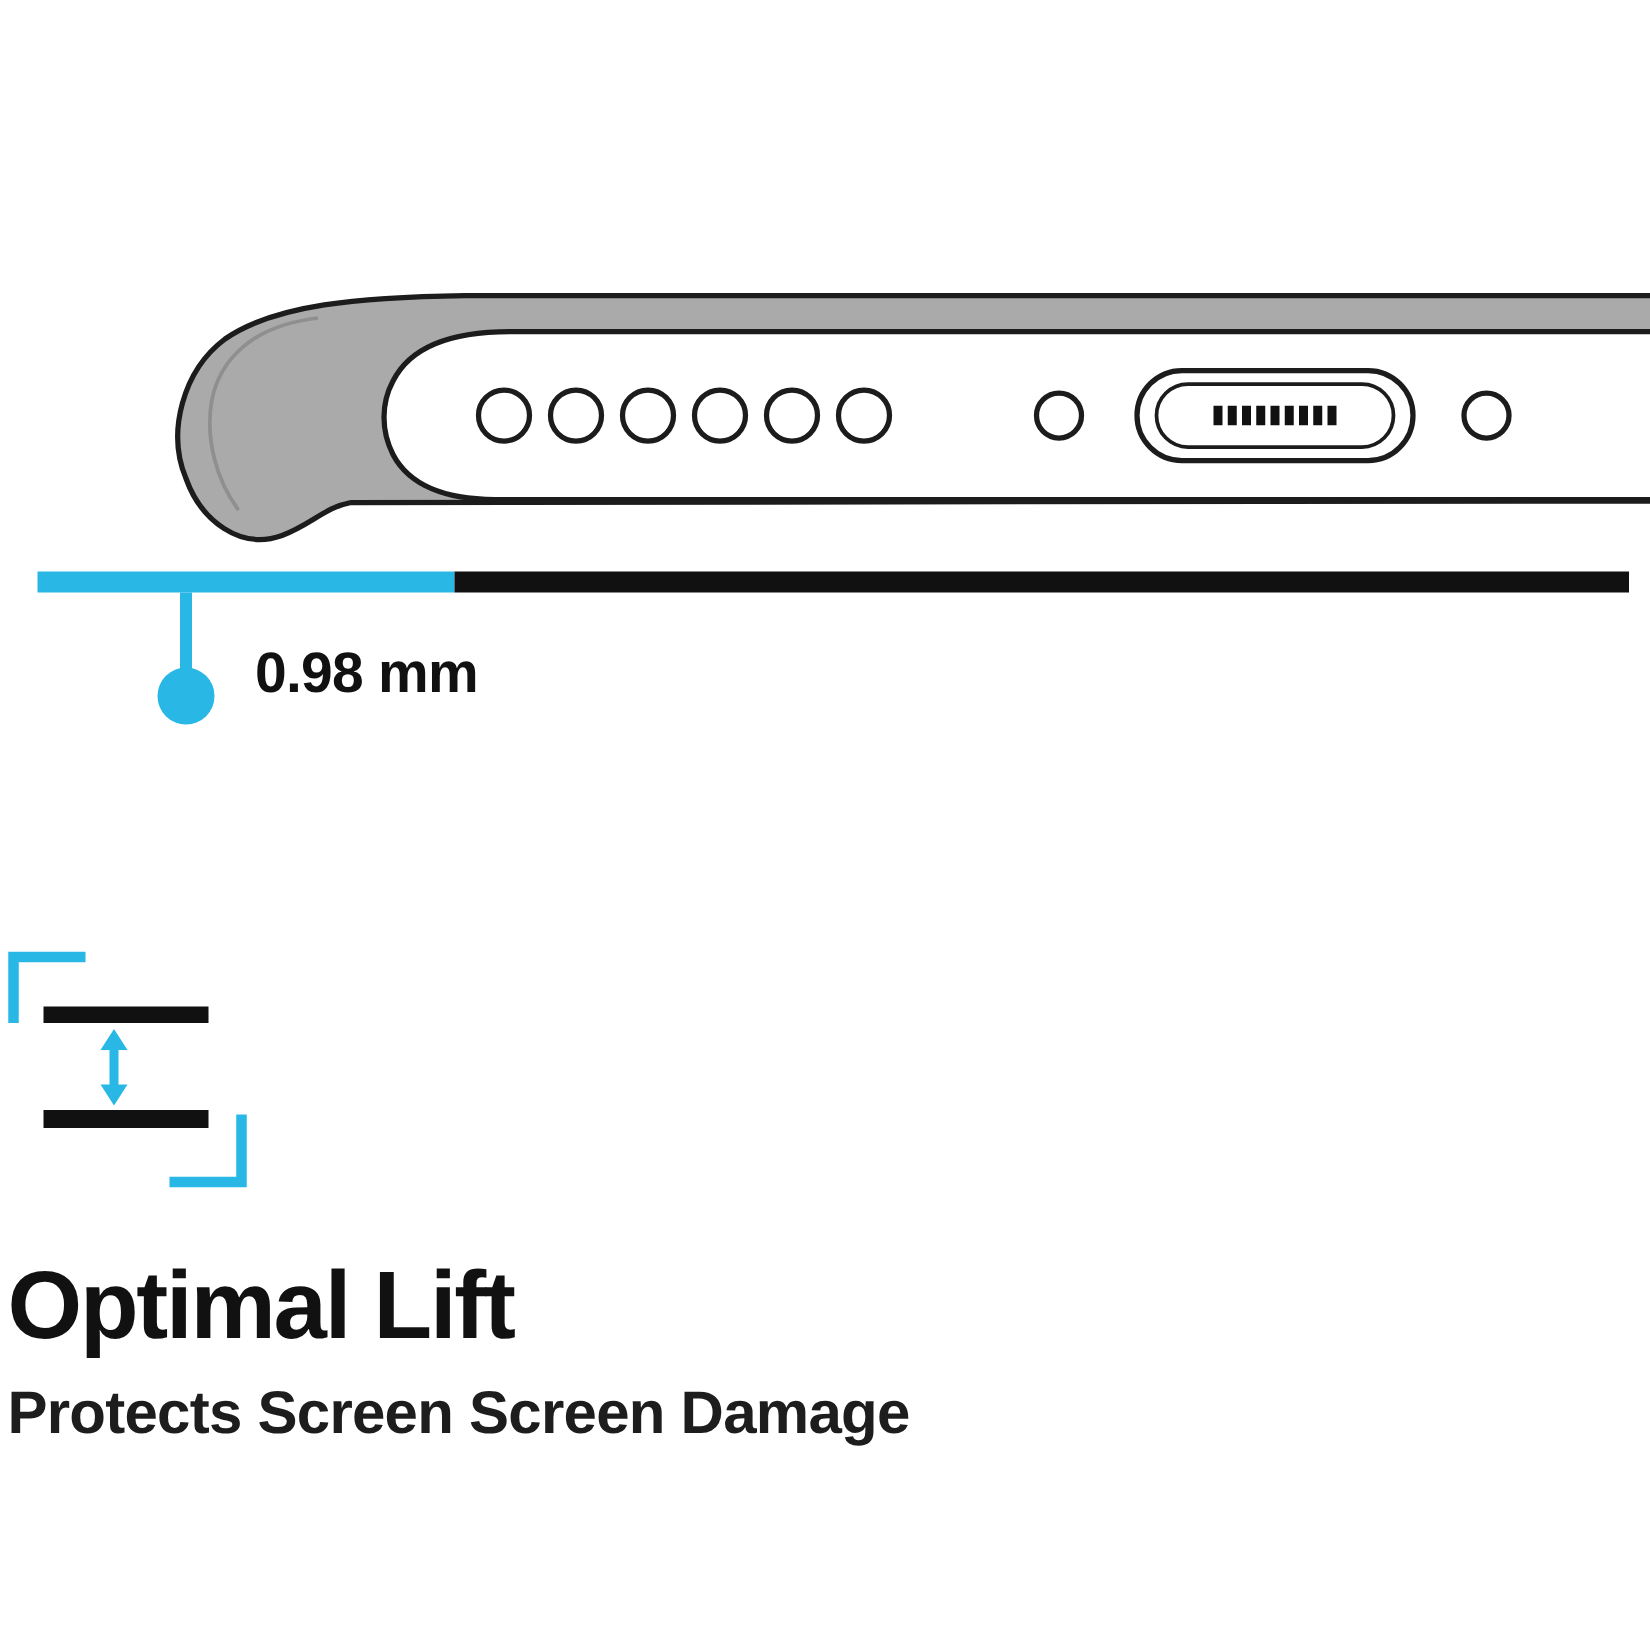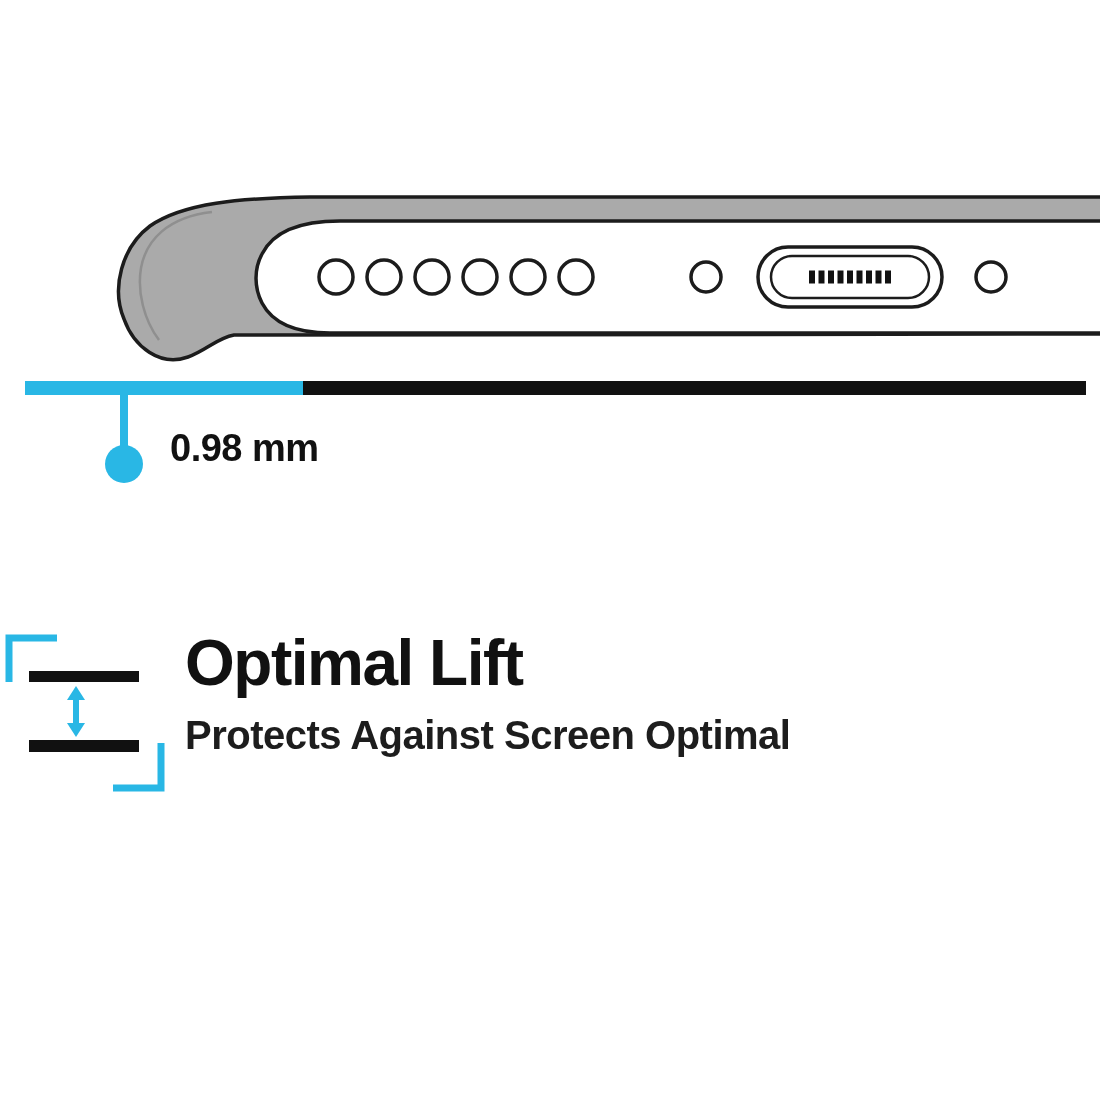--- a/index.html
+++ b/index.html
@@ -30,21 +30,22 @@
     font-weight:700;
     font-size:38px;
     fill:var(--ink);
     letter-spacing:-0.5px;
   }
   .feature-block{
     position:absolute;
     left:5px;top:628px;
     display:flex;
     align-items:flex-start;
-    gap:20px;
+    gap:40px;
+    flex-direction:column;
   }
   .lift-icon-svg{
     width:160px;height:165px;
     flex:0 0 auto;
     margin-top:2px;
     display:block;
   }
   .feature-text{padding-top:2px;}
   .feature-title{
     margin:0;
@@ -123,15 +124,15 @@
 
     <g fill="var(--accent)">
       <rect x="68" y="68" width="6" height="28"></rect>
       <polygon points="71,56 62,70 80,70"></polygon>
       <polygon points="71,107 62,93 80,93"></polygon>
     </g>
   </svg>
 
   <div class="feature-text">
     <h1 class="feature-title">Optimal Lift</h1>
-    <p class="feature-subtitle">Protects Against Screen Optimal</p>
+    <p class="feature-subtitle">Protects Screen Screen Damage</p>
   </div>
 </div>
 
 </body></html>

